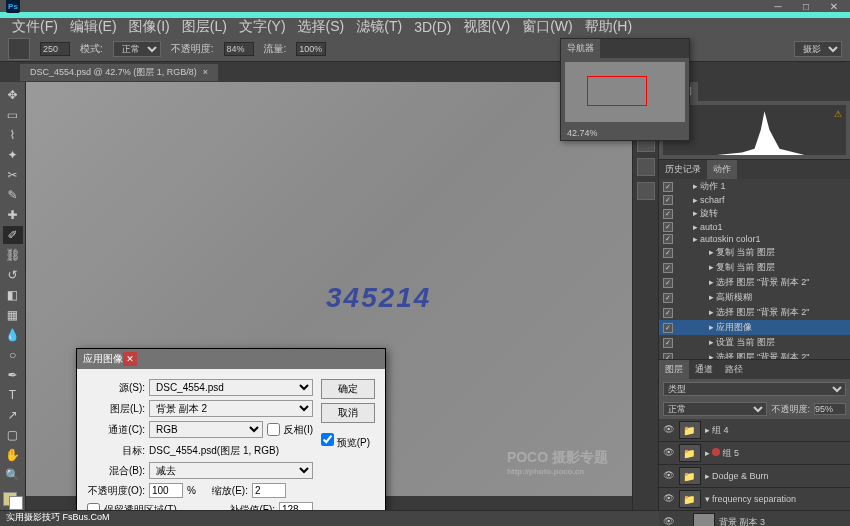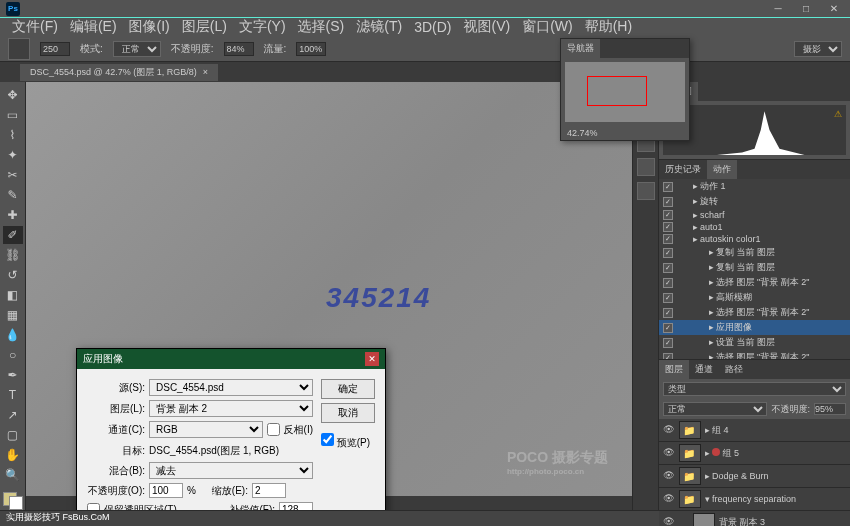--- a/index.html
+++ b/index.html
@@ -1,17 +1,17 @@
 <!DOCTYPE html>
 <html><head>
 <meta charset="utf-8">
 <style>
 * { margin: 0; padding: 0; box-sizing: border-box; font-family: "Microsoft YaHei", sans-serif; }
 body { width: 850px; height: 526px; background: #535353; color: #ccc; font-size: 10px; overflow: hidden; position: relative; }
-.titlebar { height: 18px; background: #535353; display: flex; align-items: center; padding: 0 6px; border-bottom: 1px solid #5eead4; }
+.titlebar { height: 18px; background: #535353; display: flex; align-items: center; padding: 0 6px; border-bottom: 6px solid #5eead4; }
 .ps-logo { width: 14px; height: 14px; background: #001e36; color: #31a8ff; font-size: 8px; font-weight: bold; display: flex; align-items: center; justify-content: center; border-radius: 2px; }
 .win-controls { margin-left: auto; display: flex; gap: 8px; }
 .win-btn { width: 20px; height: 14px; display: flex; align-items: center; justify-content: center; color: #ccc; cursor: pointer; }
 .menubar { height: 18px; display: flex; align-items: center; padding: 0 8px; gap: 4px; }
 .menu-item { padding: 0 4px; cursor: pointer; font-size: 14px; }
 .optbar { height: 26px; background: #535353; border-bottom: 1px solid #2a2a2a; display: flex; align-items: center; padding: 0 8px; gap: 10px; font-size: 10px; }
 .optbar input[type=text] { width: 30px; background: #3f3f3f; border: 1px solid #2a2a2a; color: #ccc; font-size: 9px; padding: 1px 2px; }
 .optbar .brush-prev { width: 22px; height: 22px; background: #3f3f3f; border: 1px solid #666; }
 .dropdown { background: #3f3f3f; border: 1px solid #666; color: #ccc; font-size: 9px; padding: 1px 4px; }
 .tabbar { height: 20px; background: #3a3a3a; display: flex; align-items: center; padding-left: 20px; }
@@ -23,21 +23,21 @@
 .swatches { margin-top: 6px; width: 20px; height: 20px; position: relative; }
 .fg-sw { width: 14px; height: 14px; background: #d4c988; border: 1px solid #888; position: absolute; top: 0; left: 0; }
 .bg-sw { width: 14px; height: 14px; background: #fff; border: 1px solid #888; position: absolute; bottom: 0; right: 0; }
 .canvas-area { flex: 1; background: #2a2a2a; position: relative; overflow: hidden; }
 .canvas { position: absolute; left: 0; top: 0; right: 0; bottom: 14px; background: linear-gradient(135deg, #9a9a9a 0%, #888 50%, #909090 100%); }
 .watermark1 { position: absolute; top: 200px; left: 300px; font-size: 28px; font-style: italic; color: #3a4a9a; font-weight: bold; letter-spacing: 2px; }
 .watermark2 { position: absolute; bottom: 20px; right: 24px; font-size: 14px; color: rgba(255,255,255,0.25); font-weight: bold; }
 .watermark2 small { font-size: 8px; display: block; }
 .hscroll { position: absolute; bottom: 0; left: 0; right: 0; height: 14px; background: #3a3a3a; }
 .dialog { position: absolute; left: 50px; top: 266px; width: 310px; background: #f0f0f0; border: 1px solid #000; color: #000; box-shadow: 2px 2px 8px rgba(0,0,0,0.5); }
-.dlg-title { background: #14532d; color: #fff; padding: 3px 6px; font-size: 10px; display: flex; justify-content: space-between; }
+.dlg-title { background: #737373; color: #fff; padding: 3px 6px; font-size: 10px; display: flex; justify-content: flex-start; }
 .dlg-close { width: 14px; height: 14px; background: #c04040; color: #fff; display: flex; align-items: center; justify-content: center; cursor: pointer; font-size: 9px; }
 .dlg-body { padding: 10px; display: flex; gap: 8px; }
 .dlg-form { flex: 1; font-size: 10px; }
 .dlg-row { display: flex; align-items: center; margin-bottom: 4px; gap: 4px; }
 .dlg-row label { width: 58px; text-align: right; }
 .dlg-row select, .dlg-row input[type=text] { flex: 1; font-size: 10px; border: 1px solid #999; padding: 1px 2px; }
 .dlg-row input.sm { flex: none; width: 34px; }
 .dlg-btns { width: 54px; display: flex; flex-direction: column; gap: 4px; }
 .dlg-btn { background: #e8e8e8; border: 1px solid #888; padding: 2px; text-align: center; font-size: 10px; cursor: pointer; }
 .right-dock { width: 26px; background: #3a3a3a; border-left: 1px solid #2a2a2a; display: flex; flex-direction: column; align-items: center; padding-top: 4px; gap: 6px; }
@@ -231,26 +231,26 @@
       </div>
       <div class="action-list" id="action-list">
           <div class="action-row">
             <span class="action-chk">✓</span>
             <span class="indent"></span>
             <span>▸ 动作 1</span>
           </div>
           <div class="action-row">
             <span class="action-chk">✓</span>
             <span class="indent"></span>
+            <span>▸ scharf</span>
+          </div>
+          <div class="action-row">
+            <span class="action-chk">✓</span>
+            <span class="indent"></span>
             <span>▸ 旋转</span>
-          </div>
-          <div class="action-row">
-            <span class="action-chk">✓</span>
-            <span class="indent"></span>
-            <span>▸ scharf</span>
           </div>
           <div class="action-row">
             <span class="action-chk">✓</span>
             <span class="indent"></span>
             <span>▸ auto1</span>
           </div>
           <div class="action-row">
             <span class="action-chk">✓</span>
             <span class="indent"></span>
             <span>▸ autoskin color1</span>

